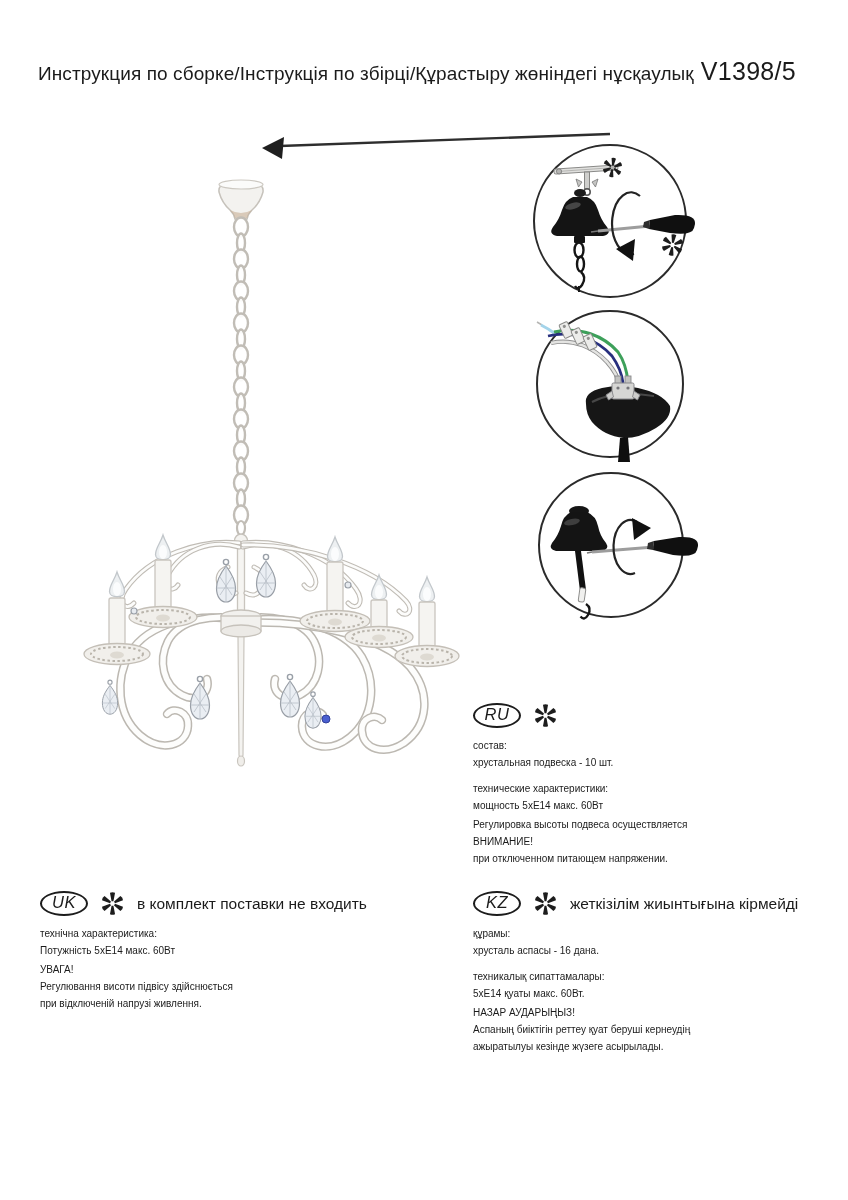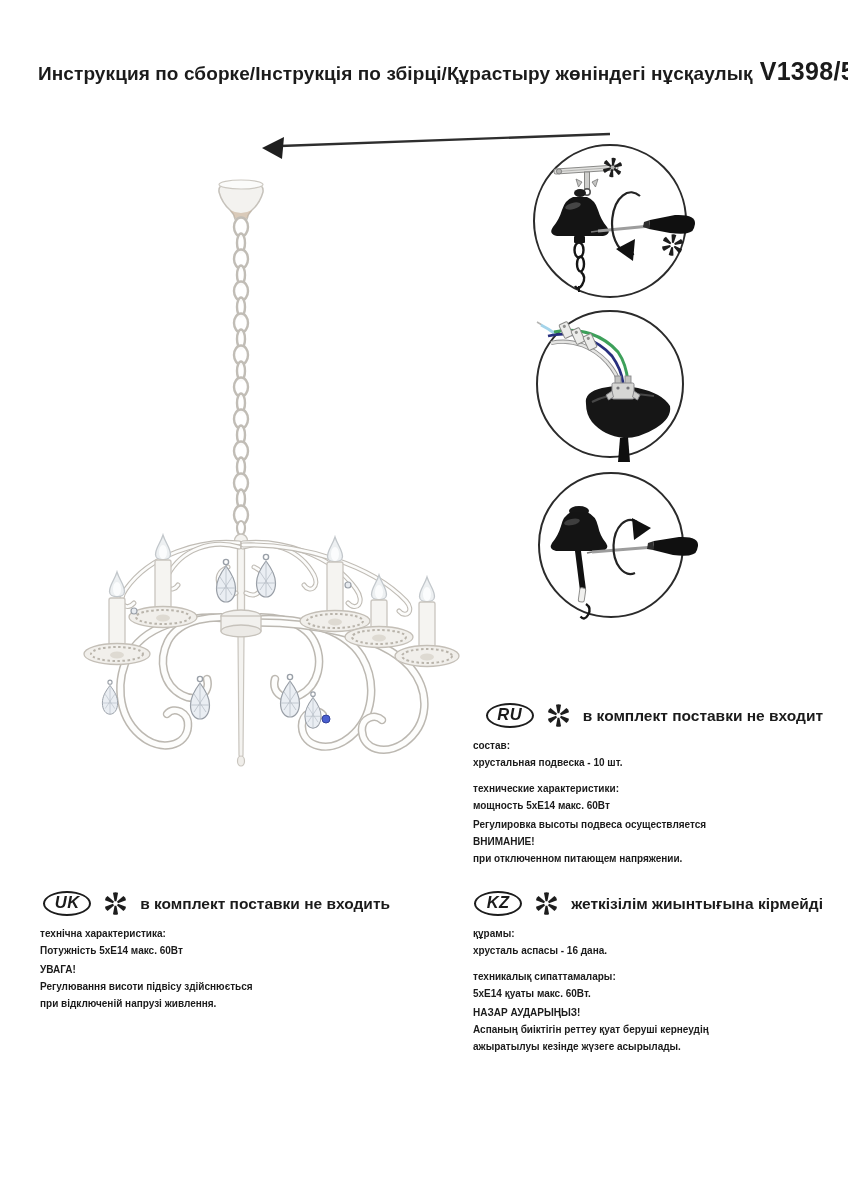--- a/index.html
+++ b/index.html
@@ -1,35 +1,35 @@
 <!DOCTYPE html>
 <html><head>
 <meta charset="utf-8">
 <style>
   html,body{margin:0;padding:0;background:#ffffff;}
   .page{
     position:relative;width:848px;height:1200px;background:#fff;overflow:hidden;
     font-family:"Liberation Sans","DejaVu Sans",sans-serif;
-    font-weight:700;color:#1b1b1b;
+    font-weight:400;color:#1b1b1b;
   }
   .title{
     position:absolute;left:38px;top:57px;
     display:flex;align-items:baseline;gap:7px;white-space:nowrap;
     font-size:19px;letter-spacing:.1px;
   }
   .title .model{font-size:25px;letter-spacing:.3px;}
 
   .abs{position:absolute;}
 
   
   .lang{position:absolute;width:350px;}
   .lang-ru{left:473px;top:702px;}
   .lang-uk{left:40px;top:890px;}
   .lang-kz{left:473px;top:890px;}
-  .badge-row{display:flex;align-items:center;gap:13px;height:26px;justify-content:flex-end;}
+  .badge-row{display:flex;align-items:center;gap:13px;height:26px;}
   .badge{
     display:inline-flex;align-items:center;justify-content:center;
     min-width:34px;height:18px;padding:1px 5px 2px;
     border:2.6px solid #1c1c1c;border-radius:50%;
     font-size:16.5px;font-style:italic;letter-spacing:.5px;flex:0 0 auto;
   }
   .ast-icon{width:23px;height:23px;color:#1d1d1d;flex:0 0 auto;}
   .note{font-size:15.5px;padding-top:1px;}
   .para{margin:9px 0 0;font-size:10px;line-height:17px;}
   .para.warn{margin-top:2px;}
@@ -328,21 +328,20 @@
       <polygon points="117,58 98,48 100,70" fill="#111"></polygon>
     </g>
   </svg>
 
   <section class="lang lang-ru">
     <div class="badge-row">
       <span class="badge">RU</span>
       <svg class="ast-icon" viewBox="-20 -20 40 40">
           <use href="#ast-sym"></use>
         </svg>
-      <span class="note">в комплект поставки не входит</span>
     </div>
     <p class="para">
       <span class="line">состав:</span>
       <span class="line">хрустальная подвеска - 10 шт.</span>
     </p>
     <p class="para">
       <span class="line">технические характеристики:</span>
       <span class="line">мощность 5хЕ14 макс. 60Вт</span>
     </p>
     <p class="para warn">

